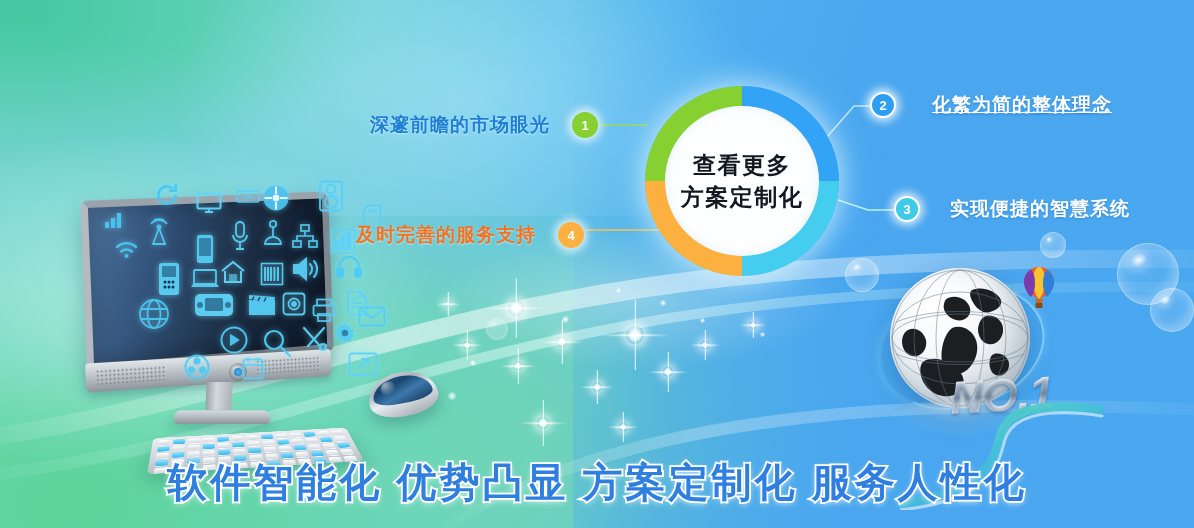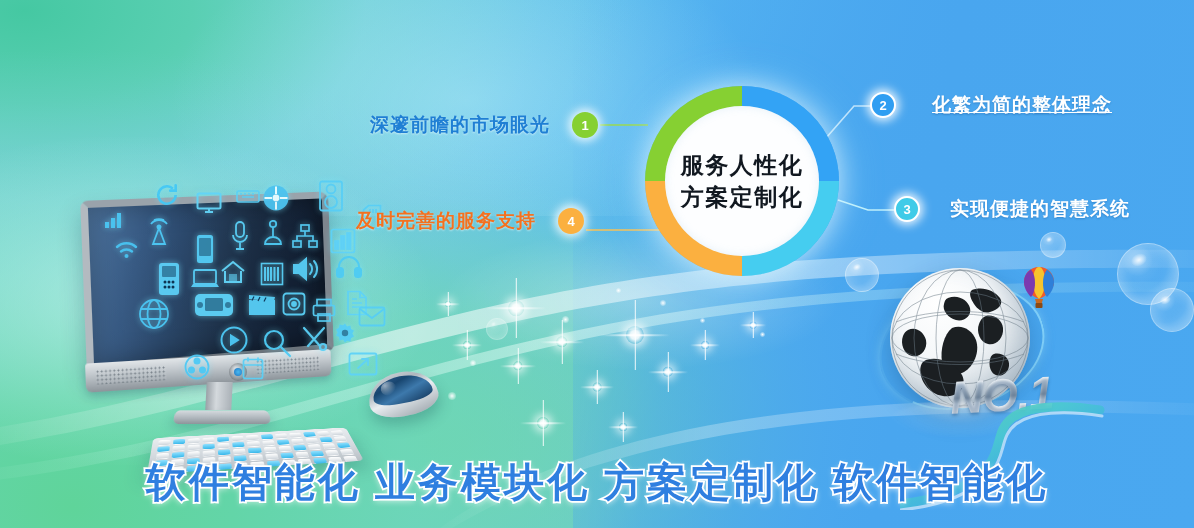--- a/index.html
+++ b/index.html
@@ -260,21 +260,21 @@
   .co-text.blue  { color:#1f7fd4; text-shadow:0 1px 2px rgba(255,255,255,0.55); }
   .co-text.white { color:#ffffff; text-shadow:0 1px 2px rgba(25,95,165,0.45); }
   .co-text.orange{ color:#f4711f; text-shadow:0 1px 2px rgba(255,255,255,0.55); }
 
   #co1 { left:370px; top:112px; }
   #co1 .co-text { margin-right:22px; }
   #co2 { left:870px; top:92px; }
   #co2 .co-text { margin-left:36px;text-decoration:underline; }
   #co3 { left:894px; top:196px; }
   #co3 .co-text { margin-left:30px; }
-  #co4 { left:356px; top:208px; }
+  #co4 { left:356px; top:222px; }
   #co4 .co-text { margin-right:22px; }
 
   .connectors { position:absolute; inset:0; pointer-events:none; }
 
   
   .cta {
     position:absolute; left:356px; top:286px;
     width:140px; height:46px;
     border-radius:7px;
     background:linear-gradient(180deg,#fb9039 0%, #f4831f 46%, #ef7615 100%);
@@ -761,21 +761,21 @@
   <svg class="connectors" width="1194" height="528" viewBox="0 0 1194 528">
     <path d="M600,125 L648,125" stroke="#9bd84f" stroke-width="1.4" fill="none"></path>
     <path d="M826,138 L854,106 L884,106" stroke="#bfe3fb" stroke-width="1.6" fill="none"></path>
     <path d="M838,200 L868,210 L906,210" stroke="#bff0fb" stroke-width="1.6" fill="none"></path>
     <path d="M586,230 L668,230 L692,252" stroke="#f7c157" stroke-width="1.6" fill="none"></path>
   </svg>
 
   <div class="donut-wrap">
     <div class="donut"></div>
     <div class="donut-hole">
-      <div class="donut-line">服务人性化</div>
+      <div class="donut-line">查看更多</div>
       <div class="donut-line">方案定制化</div>
     </div>
   </div>
 
   <div class="callout" id="co1">
     <span class="co-text blue">深邃前瞻的市场眼光</span>
     <span class="badge b1">1</span>
   </div>
 
   <div class="callout" id="co2">
@@ -787,15 +787,15 @@
     <span class="badge b3">3</span>
     <span class="co-text white">实现便捷的智慧系统</span>
   </div>
 
   <div class="callout" id="co4">
     <span class="co-text orange">及时完善的服务支持</span>
     <span class="badge b4">4</span>
   </div>
 
 
-  <div class="tagline">软件智能化  业务模块化  方案定制化  软件智能化</div>
+  <div class="tagline">软件智能化  优势凸显  方案定制化  服务人性化</div>
 
 </div>
 
 </body></html>

